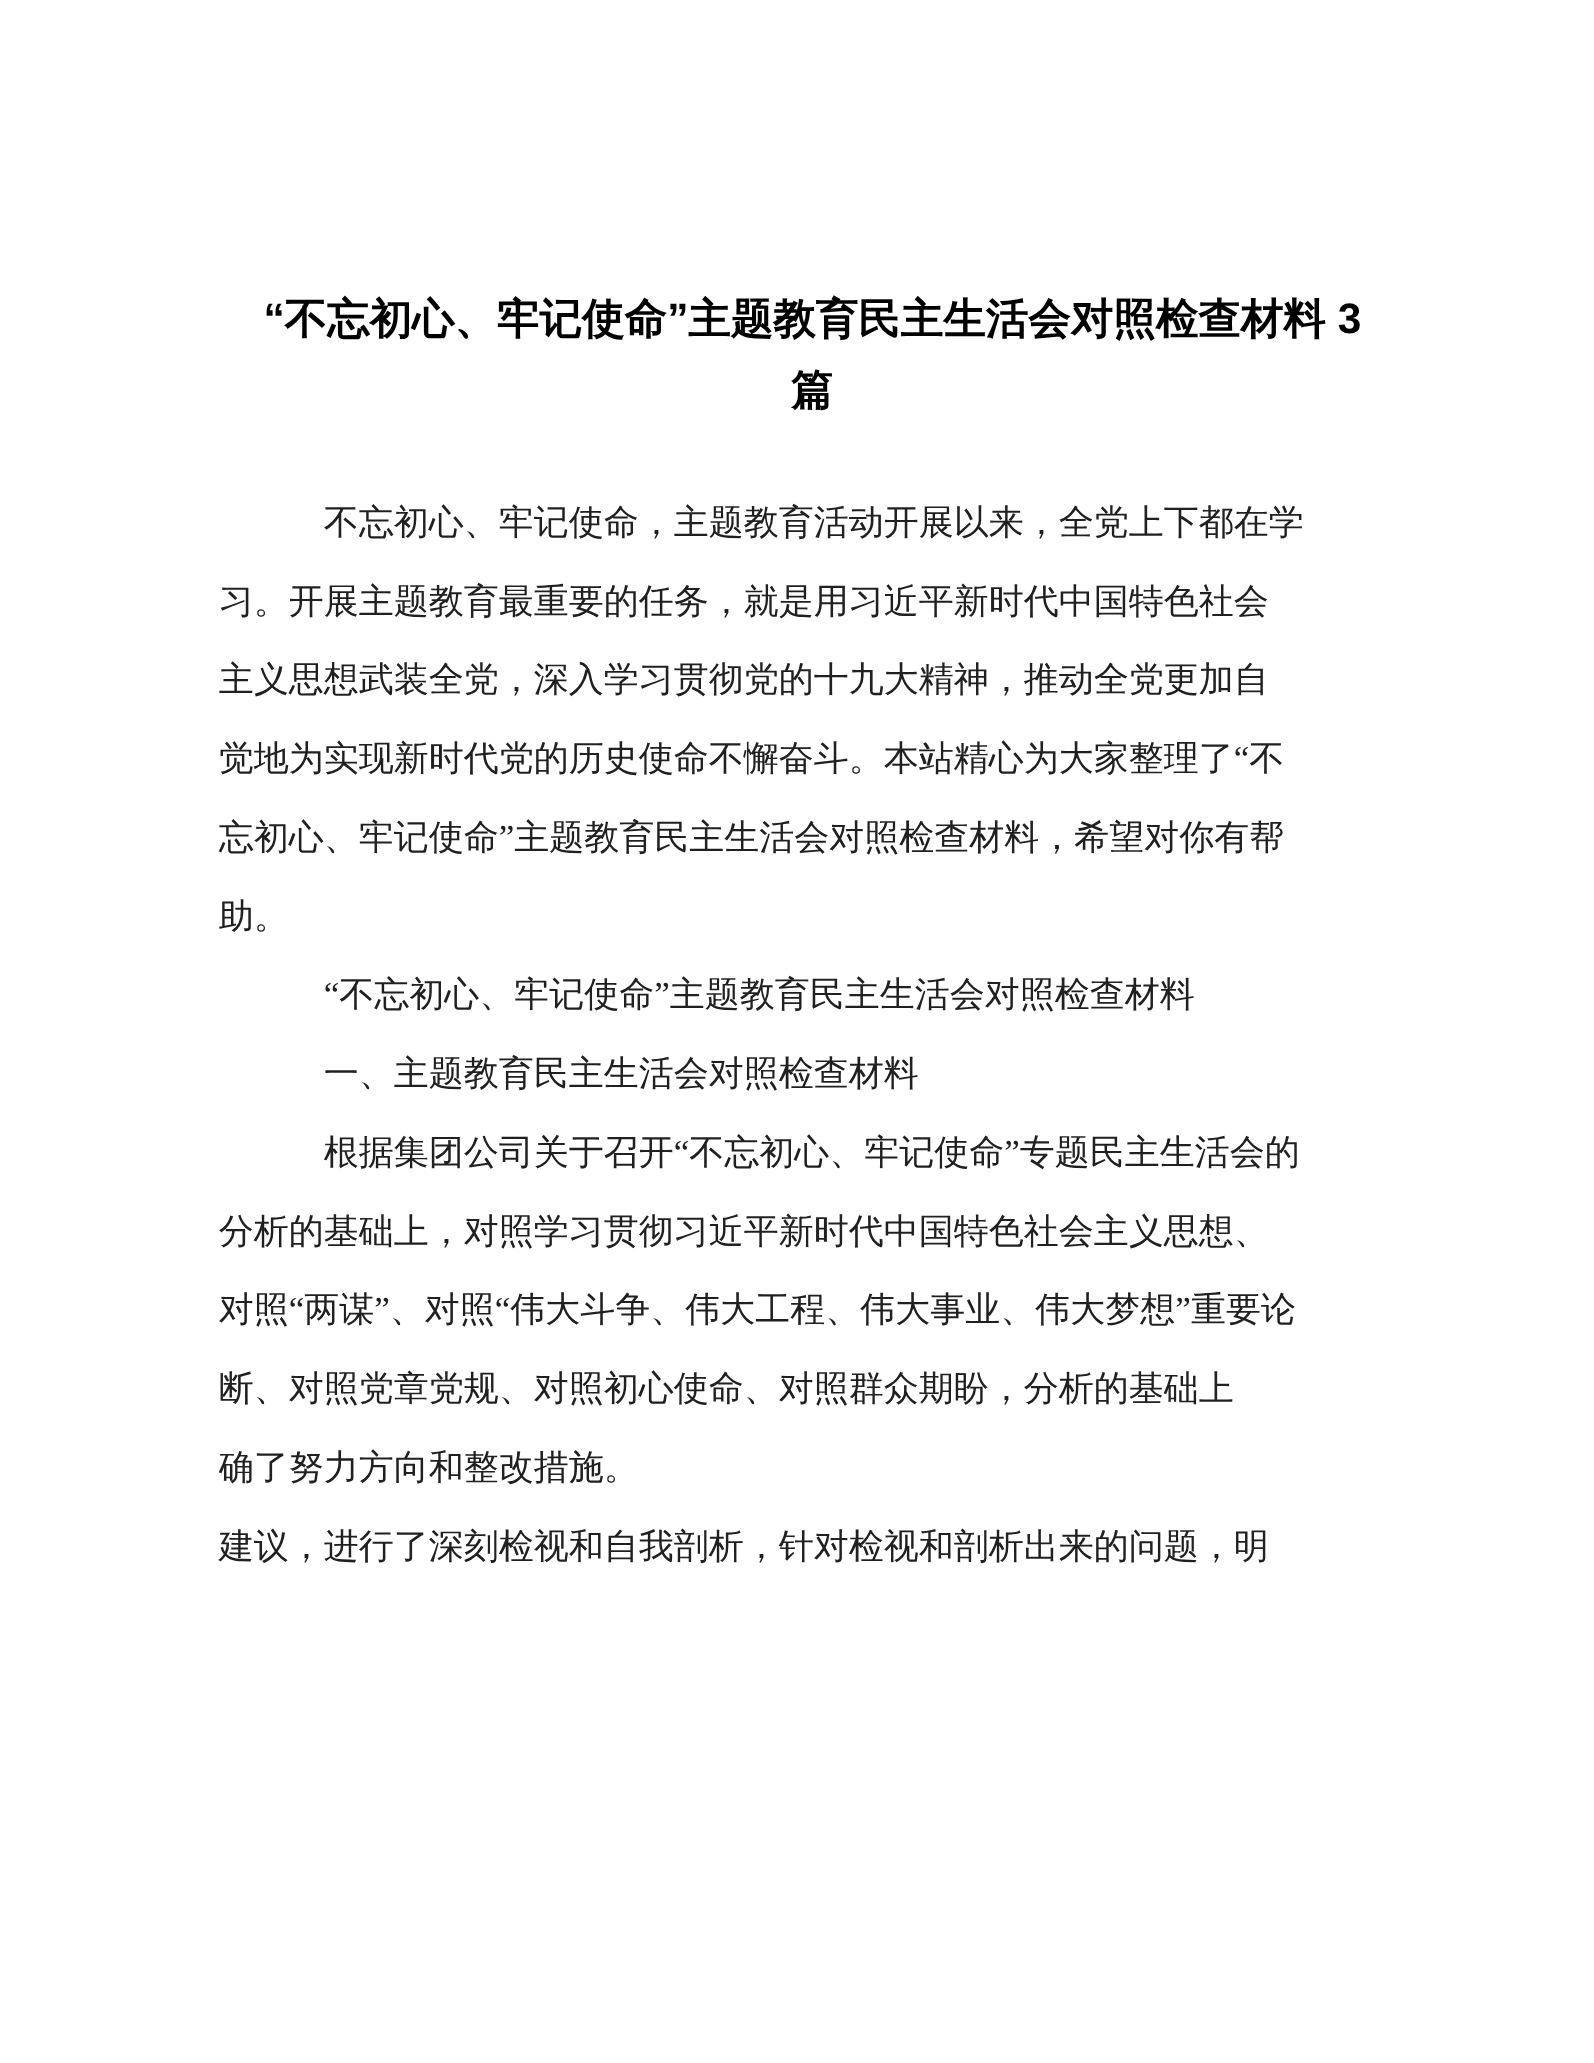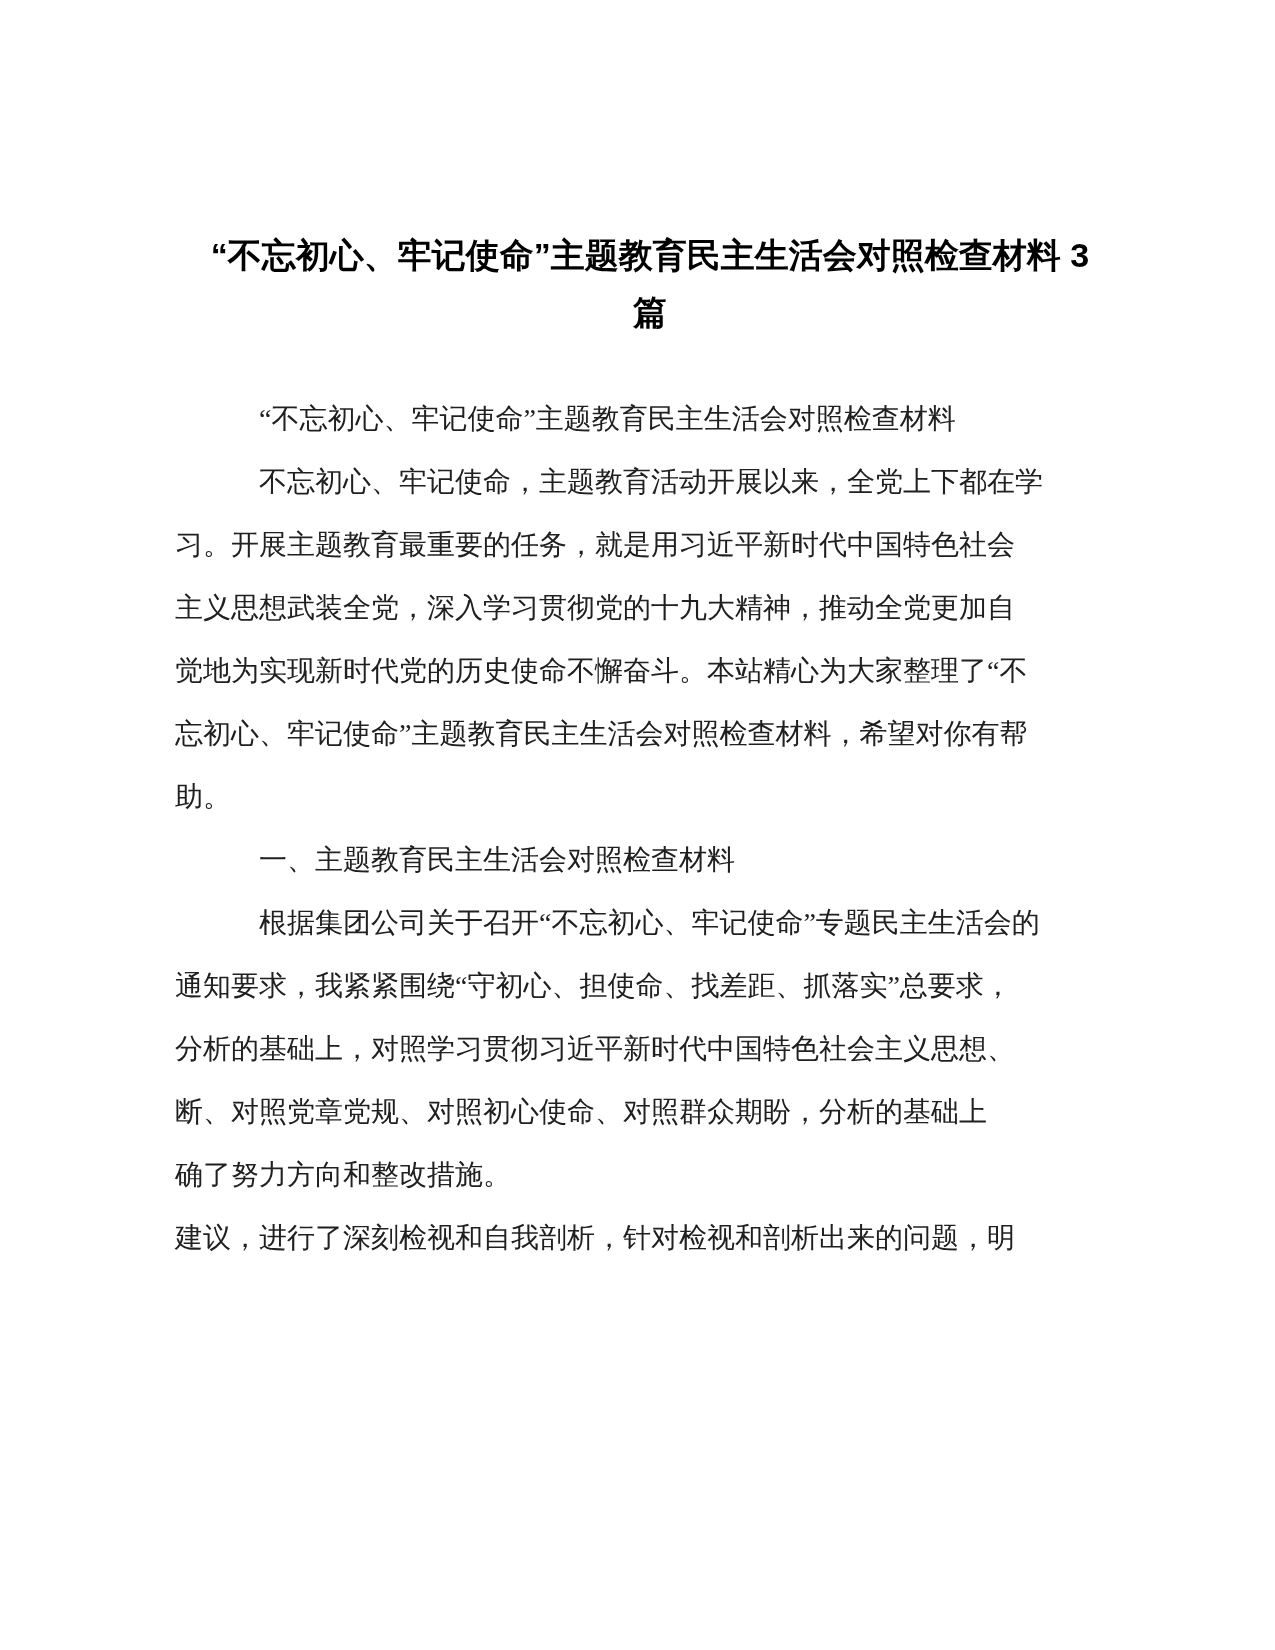--- a/index.html
+++ b/index.html
@@ -49,35 +49,35 @@
 </head>
 <body>
 
 <div class="page">
   <h1 class="doc-title">
       <div>“不忘初心、牢记使命”主题教育民主生活会对照检查材料 3</div>
       <div>篇</div>
     </h1>
   <div class="doc-body">
       <div class="paragraph">
-        <div class="line indent">“不忘初心、牢记使命”主题教育民主生活会对照检查材料</div>
-      </div>
-      <div class="paragraph">
         <div class="line indent">不忘初心、牢记使命，主题教育活动开展以来，全党上下都在学</div>
         <div class="line">习。开展主题教育最重要的任务，就是用习近平新时代中国特色社会</div>
         <div class="line">主义思想武装全党，深入学习贯彻党的十九大精神，推动全党更加自</div>
         <div class="line">觉地为实现新时代党的历史使命不懈奋斗。本站精心为大家整理了“不</div>
         <div class="line">忘初心、牢记使命”主题教育民主生活会对照检查材料，希望对你有帮</div>
         <div class="line">助。</div>
       </div>
       <div class="paragraph">
+        <div class="line indent">“不忘初心、牢记使命”主题教育民主生活会对照检查材料</div>
+      </div>
+      <div class="paragraph">
         <div class="line indent">一、主题教育民主生活会对照检查材料</div>
       </div>
       <div class="paragraph">
         <div class="line indent">根据集团公司关于召开“不忘初心、牢记使命”专题民主生活会的</div>
-        <div class="line">通知要求，我紧紧围绕“守初心、担使命、找差距、抓落实”总要求，</div>
         <div class="line">分析的基础上，对照学习贯彻习近平新时代中国特色社会主义思想、</div>
+        <div class="line">对照“两谋”、对照“伟大斗争、伟大工程、伟大事业、伟大梦想”重要论</div>
         <div class="line">断、对照党章党规、对照初心使命、对照群众期盼，分析的基础上</div>
         <div class="line">确了努力方向和整改措施。</div>
         <div class="line">建议，进行了深刻检视和自我剖析，针对检视和剖析出来的问题，明</div>
       </div>
     </div>
 </div>
 
 </body></html>

